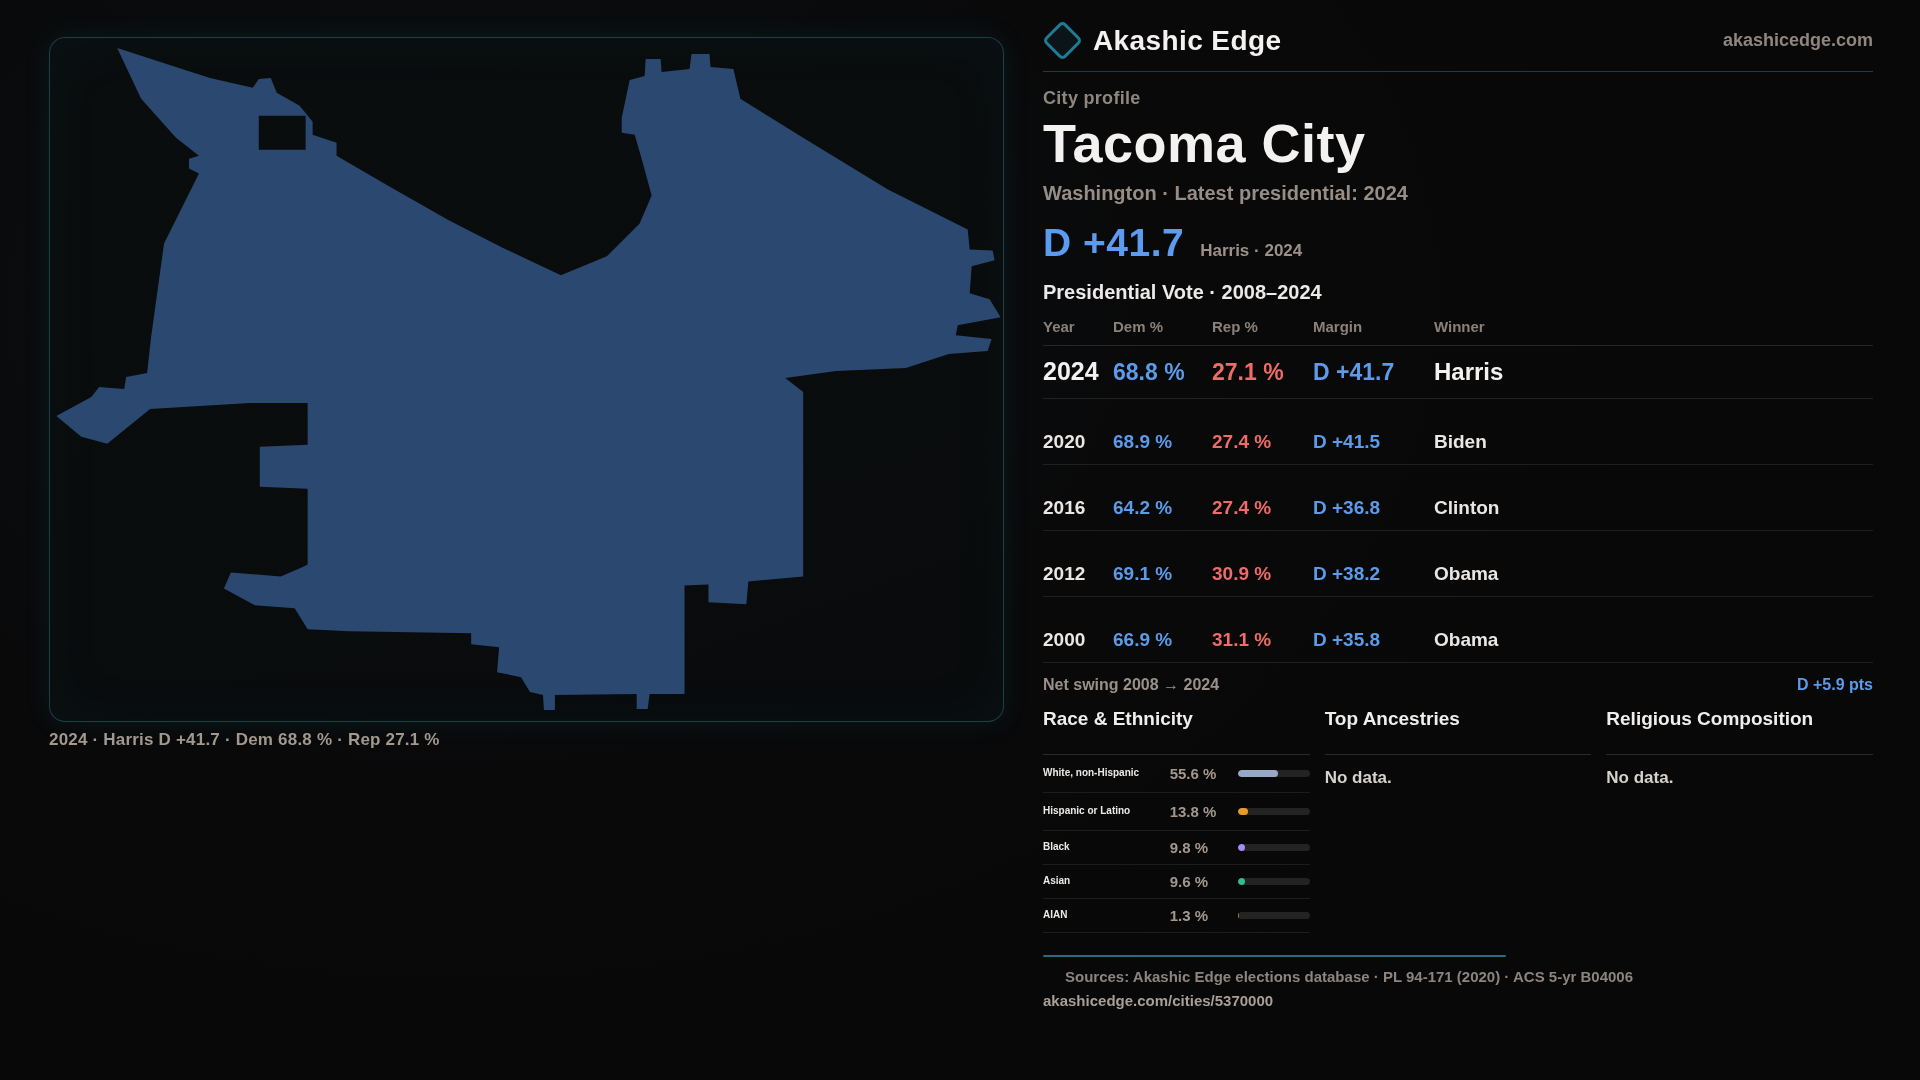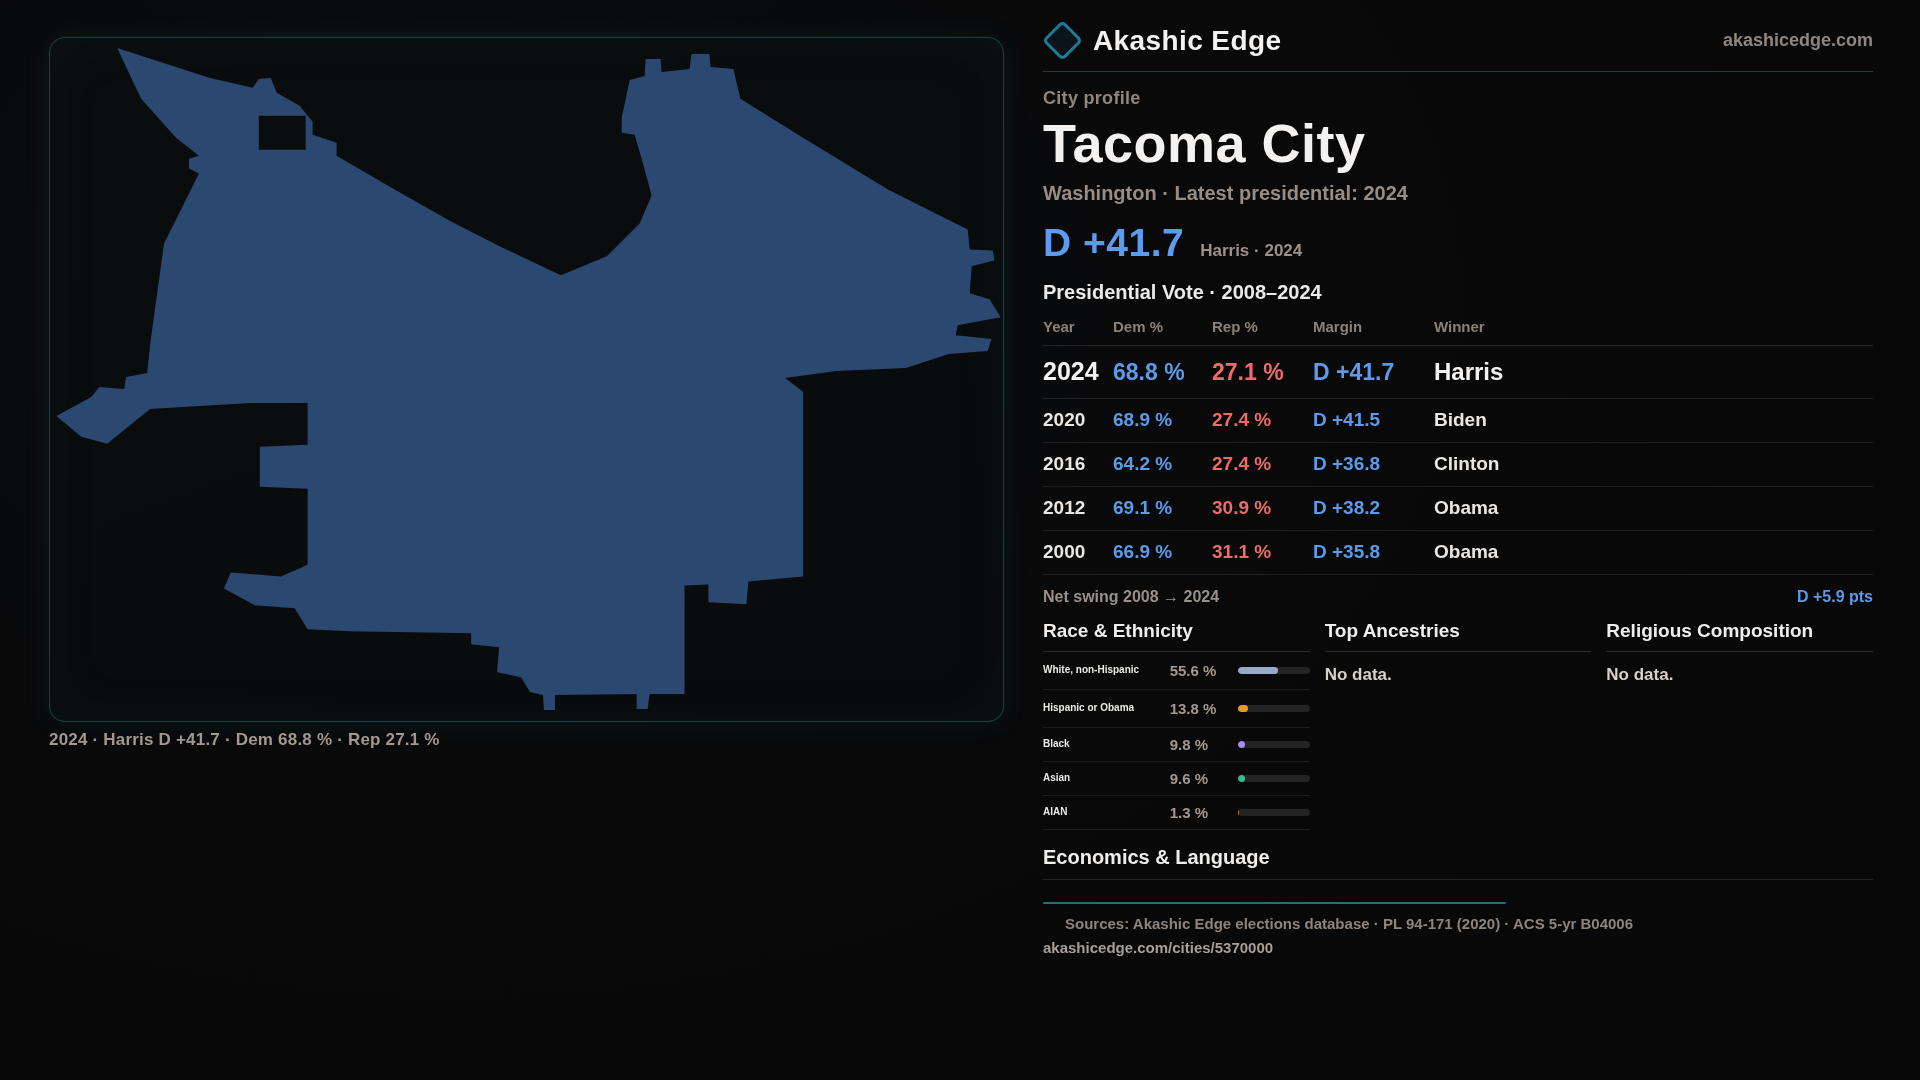--- a/index.html
+++ b/index.html
@@ -40,30 +40,30 @@
   .vote-table{margin-top:10px;}
   .vt-row{display:grid;grid-template-columns:70px 99px 101px 121px 1fr;align-items:baseline;}
   .vt-head{padding:4px 0 10px 0;border-bottom:1px solid #262626;}
   .vt-head span{font-size:15px;font-weight:600;color:#8a8178;}
   .vt-latest{padding:11px 0 12px 0;border-bottom:1px solid #222;}
   .vt-latest .c-year{font-size:25px;font-weight:700;color:#f4f2f0;}
   .vt-latest .c-val{font-size:23px;font-weight:700;}
   .vt-latest .c-win{font-size:24px;font-weight:700;color:#f4f2f0;}
   .vt-r{padding:10px 0 11px 0;border-bottom:1px solid #1f1f1f;}
   .vt-r .c-year{font-size:19px;font-weight:700;color:#e9e6e3;}
-  .vt-r .c-val{font-size:19px;font-weight:700;}
+  .vt-r .c-val{font-size:19px;font-weight:700;margin-top:22px;}
   .vt-r .c-win{font-size:19px;font-weight:700;color:#e9e6e3;}
   .dem{color:#5b9bea;} .rep{color:#ee6b68;} .marg{color:#5b9bea;}
 
   .net-swing{display:flex;justify-content:space-between;align-items:center;padding:13px 0 10px 0;}
   .net-swing .ns-label{font-size:16px;font-weight:600;color:#9a9089;}
   .net-swing .ns-value{font-size:16px;font-weight:700;color:#5b9bea;}
 
   .cols3{display:grid;grid-template-columns:1fr 1fr 1fr;gap:15px;margin-top:4px;}
-  .sec-h{font-size:19px;font-weight:700;color:#f0eeec;padding-bottom:9px;border-bottom:1px solid #2a2a2a;}
+  .sec-h{font-size:19px;font-weight:700;color:#f0eeec;padding-bottom:24px;border-bottom:1px solid #2a2a2a;}
   .nodata{margin-top:13px;font-size:17px;font-weight:700;color:#d6d1cb;}
 
   .race-row{display:grid;grid-template-columns:1fr 60px 72px;gap:8px;align-items:center;
             padding:8px 0;border-bottom:1px solid #1d1d1d;}
   .race-row.two{padding:10px 0;}
   .race-label{font-size:10px;font-weight:700;color:#eceae7;line-height:1.25;}
   .race-val{font-size:15px;font-weight:600;color:#a4988e;}
   .bar-track{width:72px;height:7px;border-radius:4px;background:#232323;overflow:hidden;}
   .bar-fill{height:7px;border-radius:4px;}
 
@@ -186,21 +186,21 @@
       <div>
         <div class="sec-h">Race &amp; Ethnicity</div>
         <div class="race-row two">
           <span class="race-label">White, non-Hispanic</span>
           <span class="race-val">55.6 %</span>
           <span class="bar-track">
               <span class="bar-fill" style="width: 55.6%; background: rgb(151, 169, 199); display: block;"></span>
             </span>
         </div>
         <div class="race-row two">
-          <span class="race-label">Hispanic or Obama</span>
+          <span class="race-label">Hispanic or Latino</span>
           <span class="race-val">13.8 %</span>
           <span class="bar-track">
               <span class="bar-fill" style="width: 13.8%; background: rgb(231, 154, 40); display: block;"></span>
             </span>
         </div>
         <div class="race-row">
           <span class="race-label">Black</span>
           <span class="race-val">9.8 %</span>
           <span class="bar-track">
               <span class="bar-fill" style="width: 9.8%; background: rgb(167, 139, 250); display: block;"></span>
@@ -228,21 +228,20 @@
       </div>
 
       <div>
         <div class="sec-h">Religious Composition</div>
         <div class="nodata">No data.</div>
       </div>
 
     </div>
 
     <div class="econ">
-      <div class="econ-h">Economics &amp; Language</div>
     </div>
 
     <div class="footer">
       <div class="footer-rule"></div>
       <div class="sources">Sources: Akashic Edge elections database · PL 94-171 (2020) · ACS 5-yr B04006</div>
       <div class="permalink">akashicedge.com/cities/5370000</div>
     </div>
 
   </div>
 </div>

